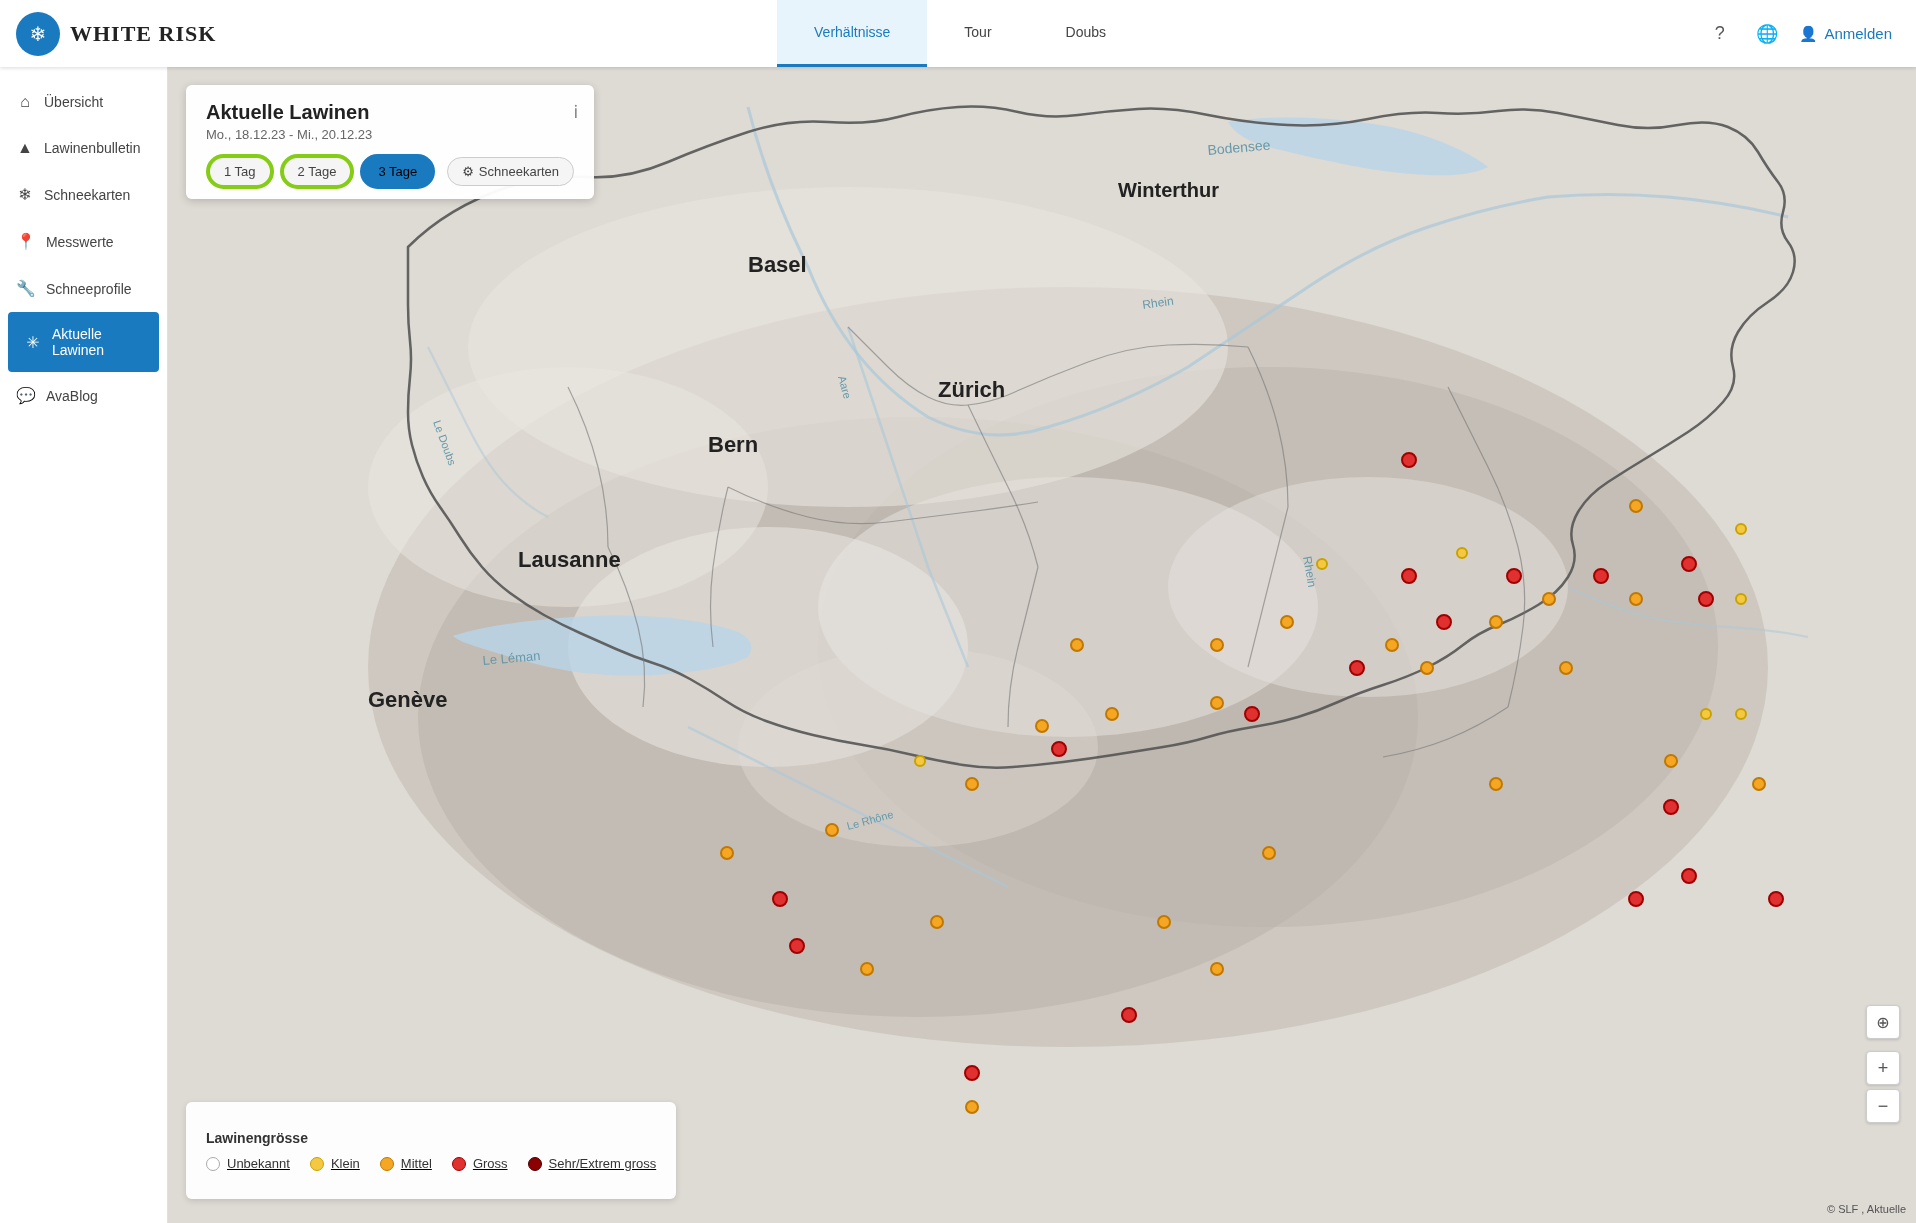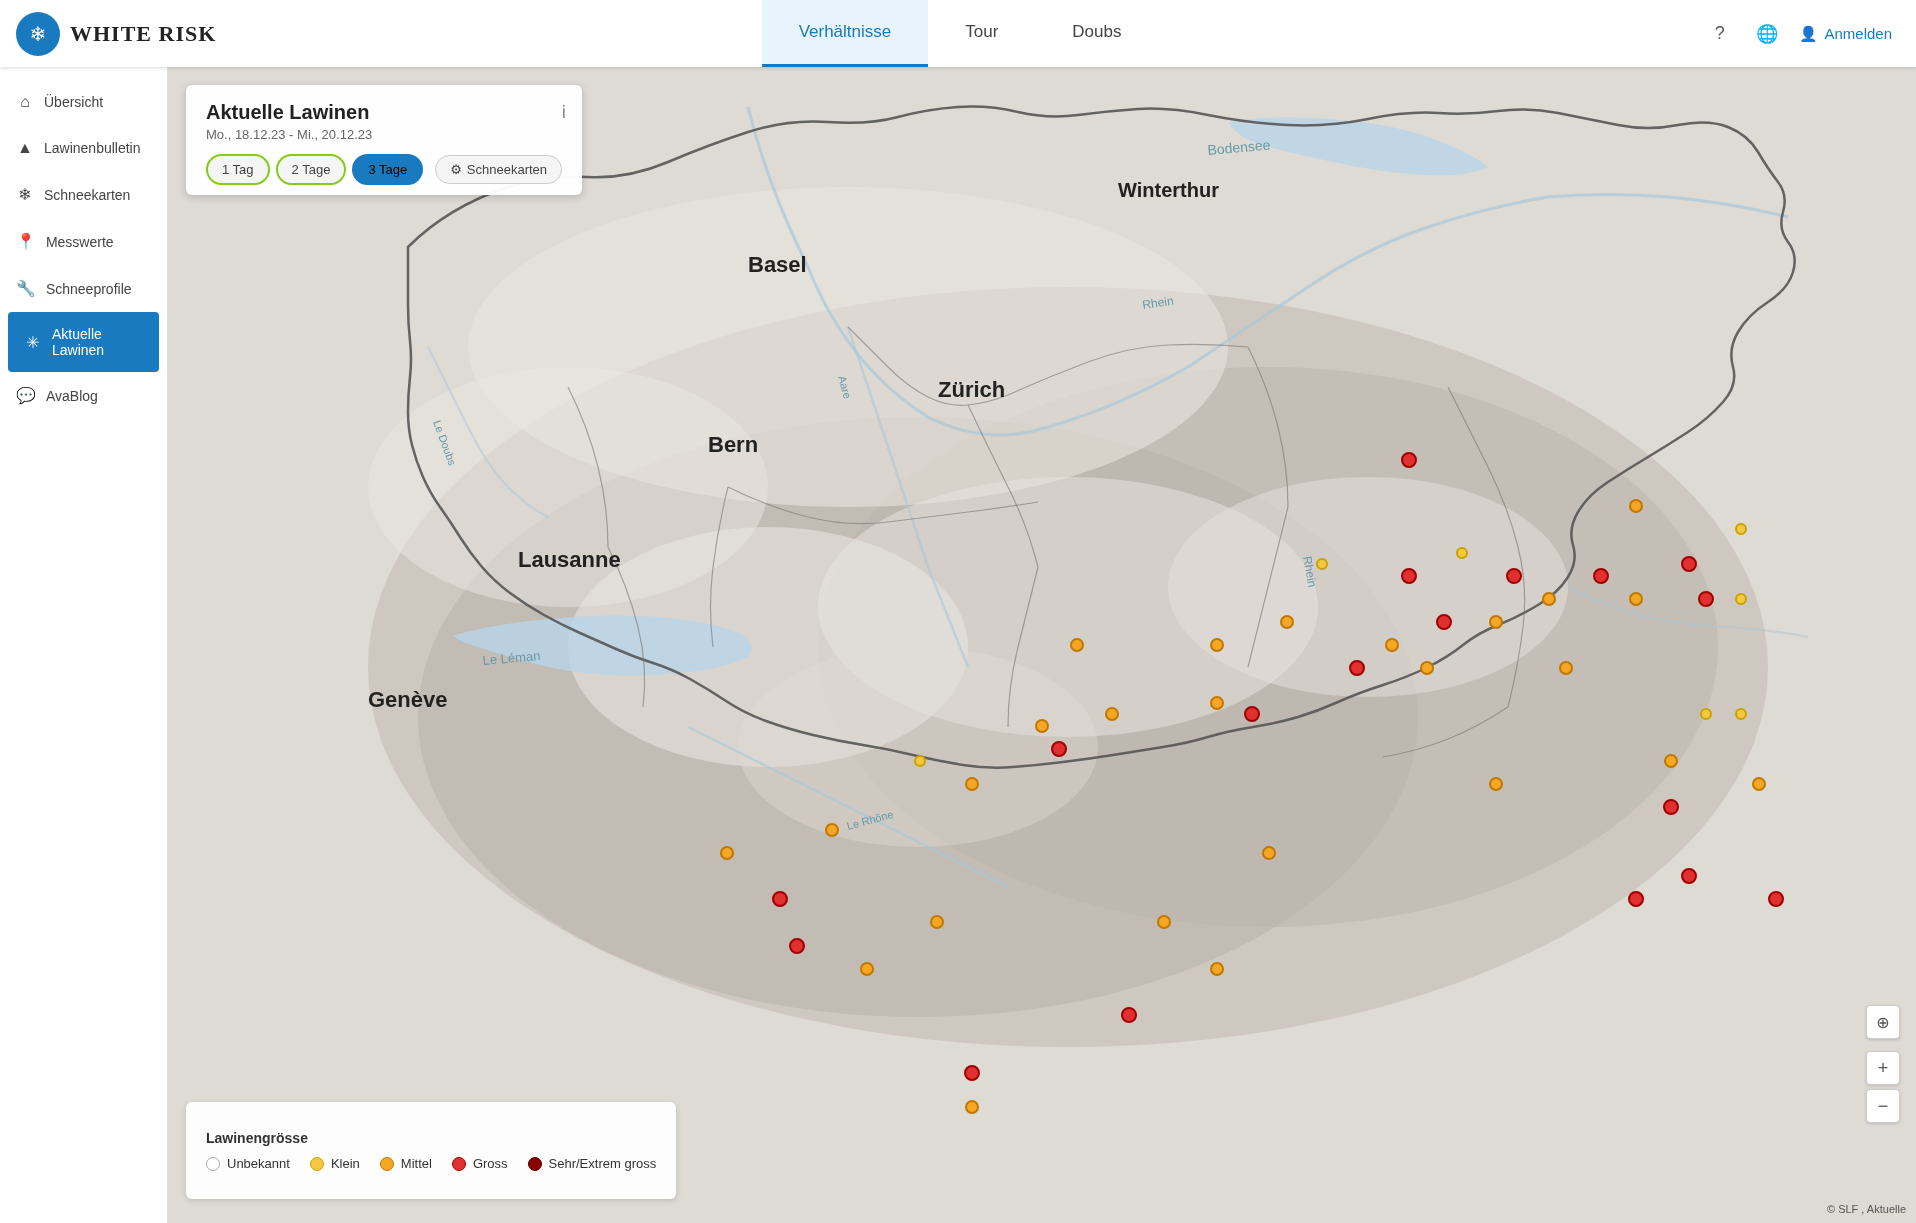--- a/index.html
+++ b/index.html
@@ -41,21 +41,21 @@
       display: flex;
       align-items: center;
       gap: 0;
       height: 100%;
     }
     .nav-item {
       padding: 0 37px;
       height: 67px;
       display: flex;
       align-items: center;
-      font-size: 17px;
+      font-size: 14px;
       color: #444;
       cursor: pointer;
       border-bottom: 3px solid transparent;
     }
     .nav-item.active {
       color: #1a7abf;
       border-bottom: 3px solid #1a7abf;
       background: #e8f4fb;
     }
     .header-right {
@@ -168,21 +168,21 @@
     }
     .tab-bar {
       display: flex;
       gap: 6px;
       margin-top: 12px;
       align-items: center;
     }
     .tab-btn {
       padding: 6px 14px;
       border-radius: 20px;
-      border: 2px solid #84cc16;
+      border: 4px solid #84cc16;
       background: #f5f5f5;
       font-size: 13px;
       color: #444;
       cursor: pointer;
     }
     .tab-btn.active {
       background: #1a7abf;
       color: #000000;
       border-color: #1a7abf;
     }
@@ -215,20 +215,21 @@
     .legend-title {
       font-size: 14px;
       font-weight: bold;
       color: #333;
       margin-bottom: 10px;
     }
     .legend-items {
       display: flex;
       flex-wrap: wrap;
       gap: 12px 20px;
+      text-decoration: underline;
     }
     .legend-item {
       display: flex;
       align-items: center;
       gap: 7px;
       font-size: 13px;
       color: #333;
     }
     .legend-dot {
       width: 14px; height: 14px;

